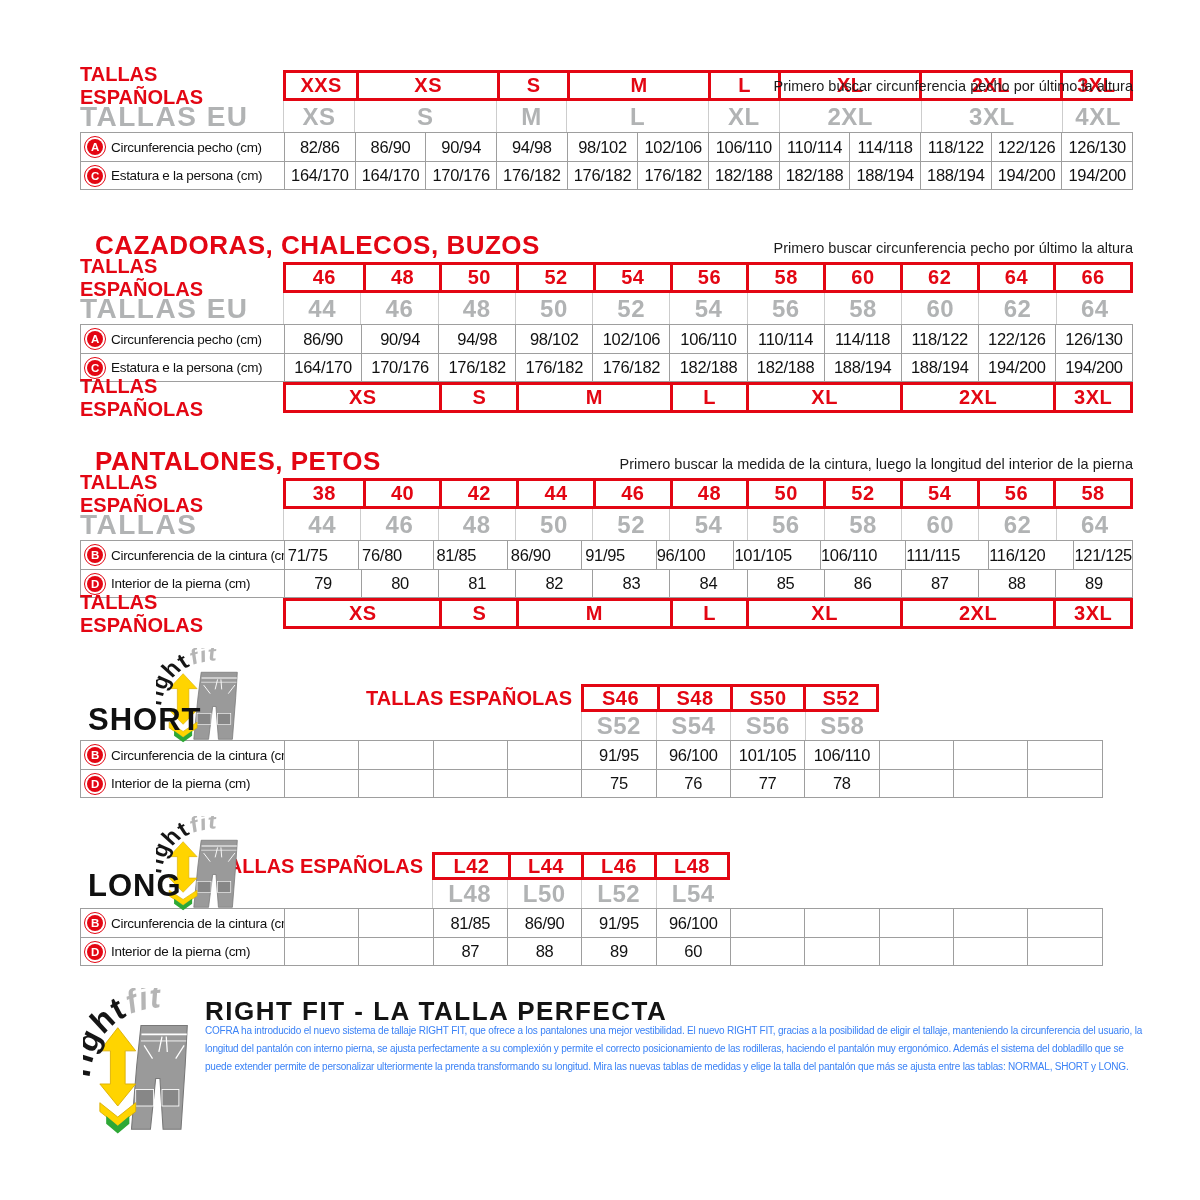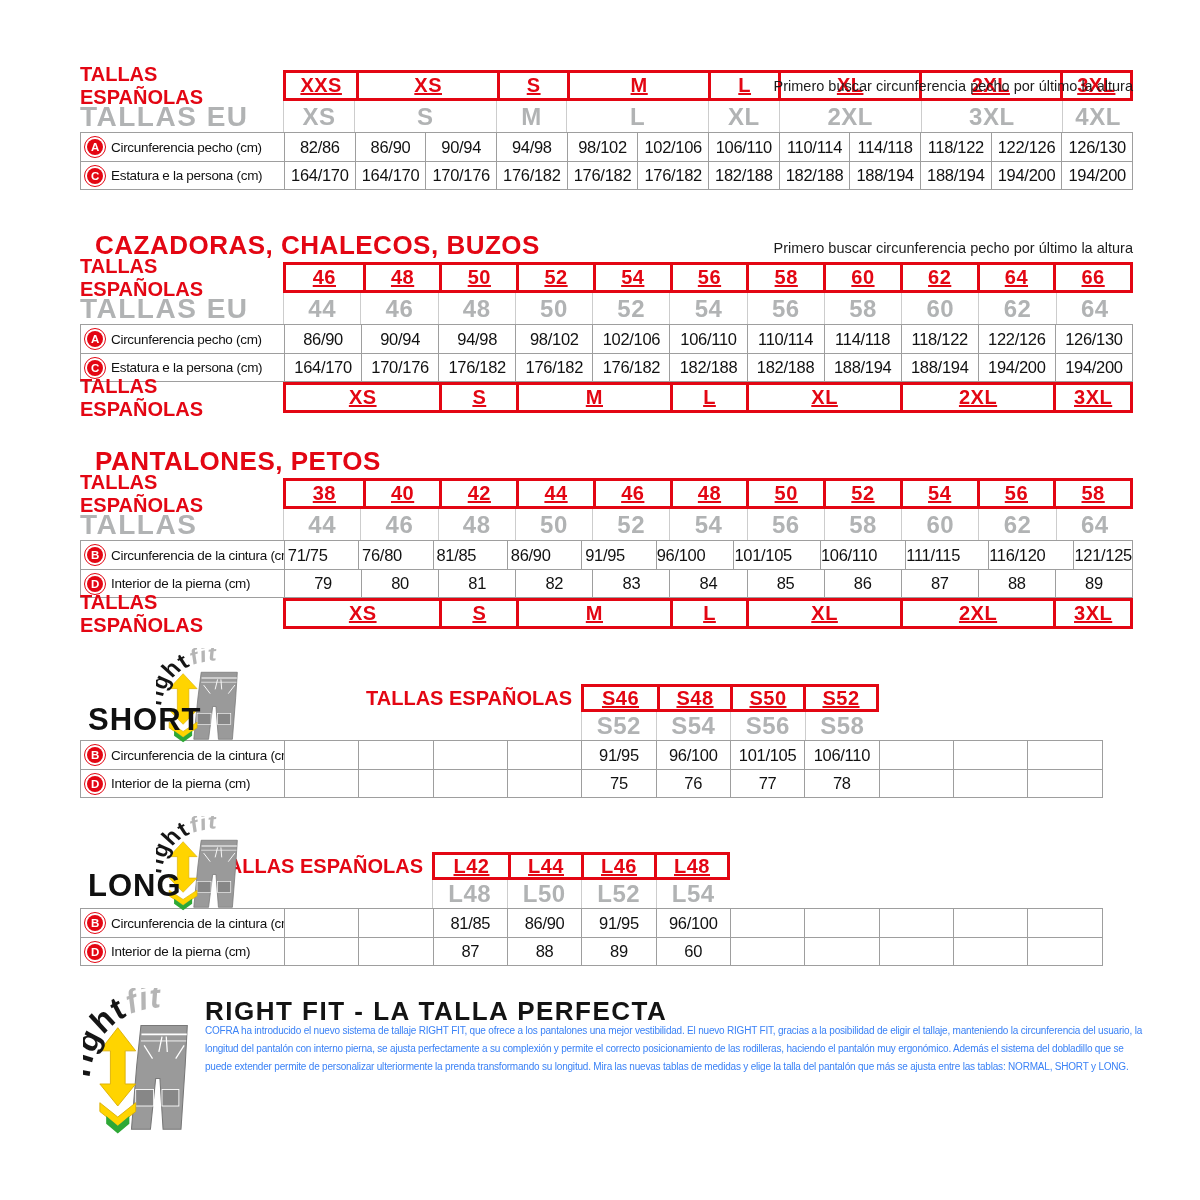--- a/index.html
+++ b/index.html
@@ -9,21 +9,21 @@
   .sec{position:absolute;left:80px;width:1053px;}
   .sec-title{color:var(--red);font-weight:bold;font-size:26px;letter-spacing:.5px;margin-left:15px;height:30px;line-height:26px;}
   .note{position:absolute;right:0;top:8px;font-size:14.5px;color:#1c1c1c;}
   .row{display:flex;}
   .lbl{flex:0 0 203px;}
   .cells{flex:1;display:grid;}
   .red-row{height:31px;}
   .offset .red-row{height:28px;}
   .red-lbl{color:var(--red);font-weight:bold;font-size:20px;display:flex;align-items:center;justify-content:flex-end;padding-right:9px;}
   .red-cells{border:3px solid var(--red);height:100%;}
-  .red-cell{border-left:3px solid var(--red);color:var(--red);font-weight:bold;font-size:20px;display:flex;align-items:center;justify-content:center;letter-spacing:.5px;text-decoration:underline;}
+  .red-cell{border-left:3px solid var(--red);color:var(--red);font-weight:bold;font-size:20px;display:flex;align-items:center;justify-content:center;letter-spacing:.5px;}
   .red-cell:first-child{border-left:none;}
   .grey-row{height:31px;}
   .offset .grey-row{height:28px;}
   .grey-lbl{color:var(--grey);font-weight:bold;font-size:28px;letter-spacing:1.5px;display:flex;align-items:center;}
   .grey-cell{border-left:1px solid #cdcdcd;color:var(--grey);font-weight:bold;font-size:24px;display:flex;align-items:center;justify-content:center;letter-spacing:.5px;}
   .data-block{border:1px solid #9e9e9e;}
   .data-row{height:28px;}
   .data-row + .data-row{border-top:1px solid #9e9e9e;}
   .data-lbl{display:flex;align-items:center;gap:5px;padding-left:3px;font-size:13.5px;letter-spacing:-.3px;white-space:nowrap;overflow:hidden;}
   .data-cell{border-left:1px solid #9e9e9e;font-size:16.5px;display:flex;align-items:center;justify-content:center;letter-spacing:-.3px;}
@@ -208,20 +208,21 @@
             <div class="red-cell" style="grid-column: span 2;">XL</div>
             <div class="red-cell" style="grid-column: span 2;">2XL</div>
             <div class="red-cell">3XL</div>
           </div>
         </div>
       </div>
   </section>
 
   <section class="sec" style="top:448px;height:216px">
     <div class="sec-title">PANTALONES, PETOS</div>
+    <div class="note">Primero buscar la medida de la cintura, luego la longitud del interior de la pierna</div>
     <div id="t-pantalones">
         <div class="row red-row">
           <div class="lbl red-lbl">TALLAS ESPAÑOLAS</div>
           <div class="cells red-cells" style="grid-template-columns: repeat(11, 1fr);">
             <div class="red-cell">38</div>
             <div class="red-cell">40</div>
             <div class="red-cell">42</div>
             <div class="red-cell">44</div>
             <div class="red-cell">46</div>
             <div class="red-cell">48</div>

